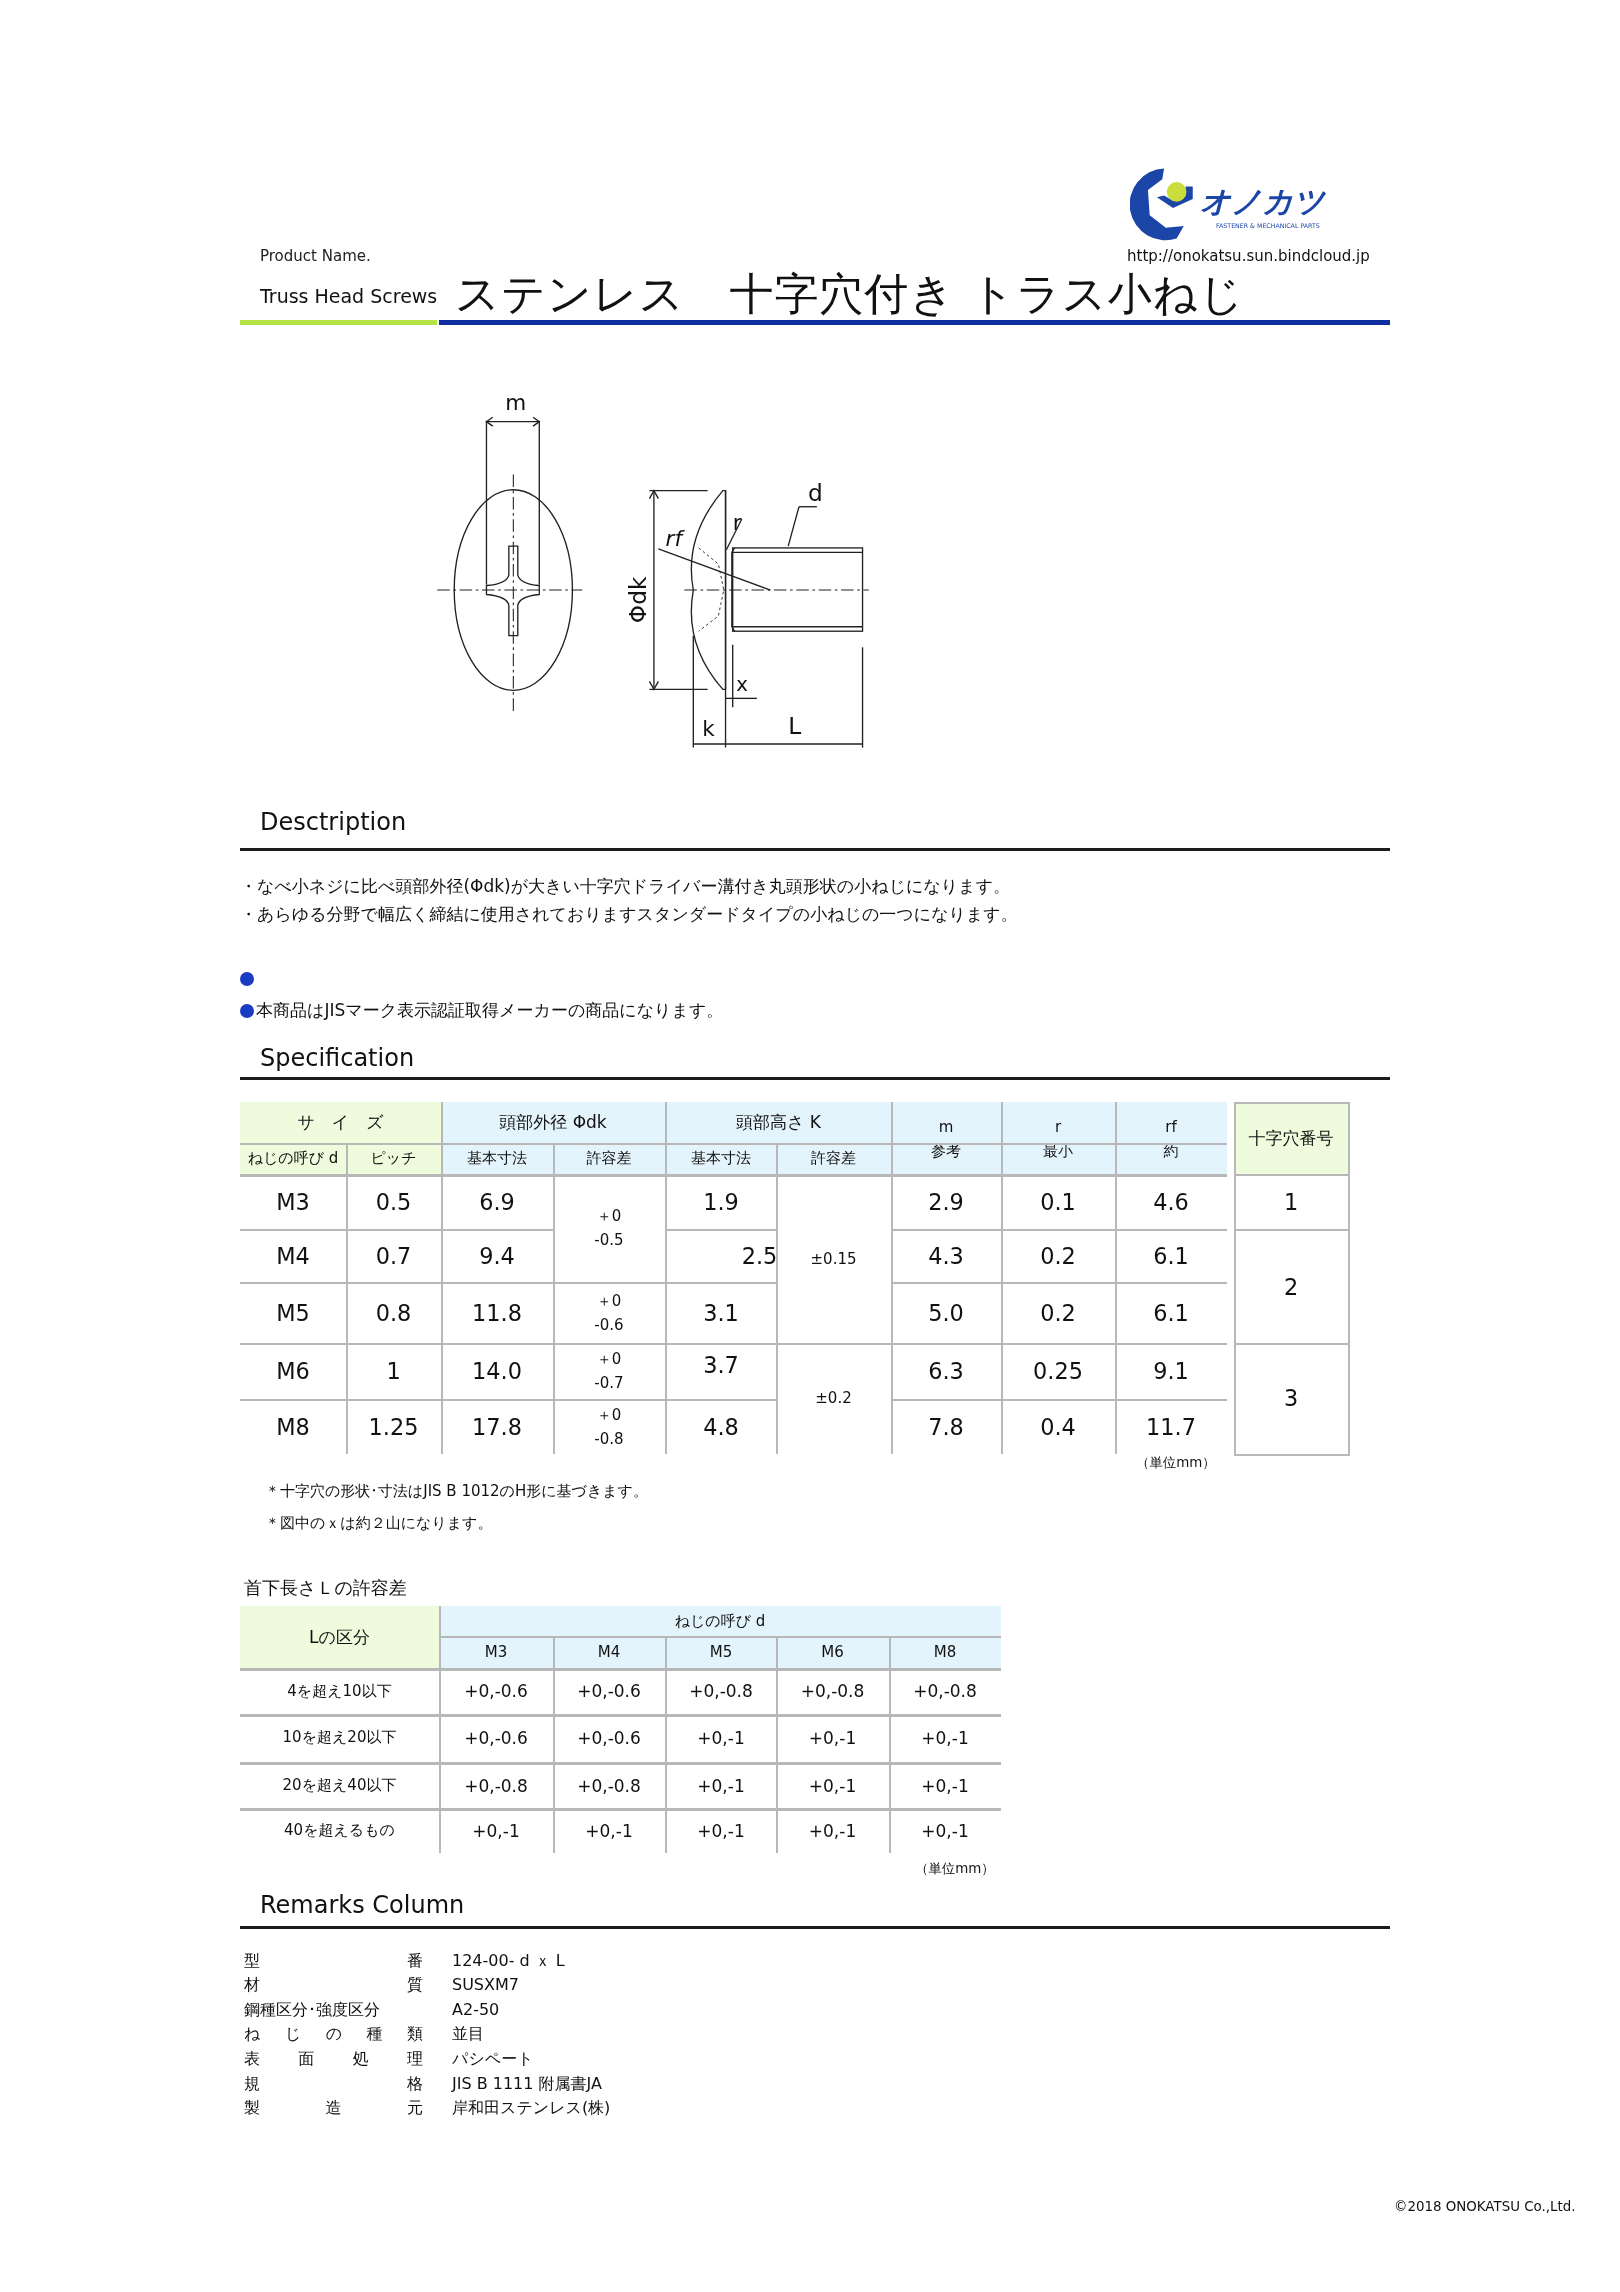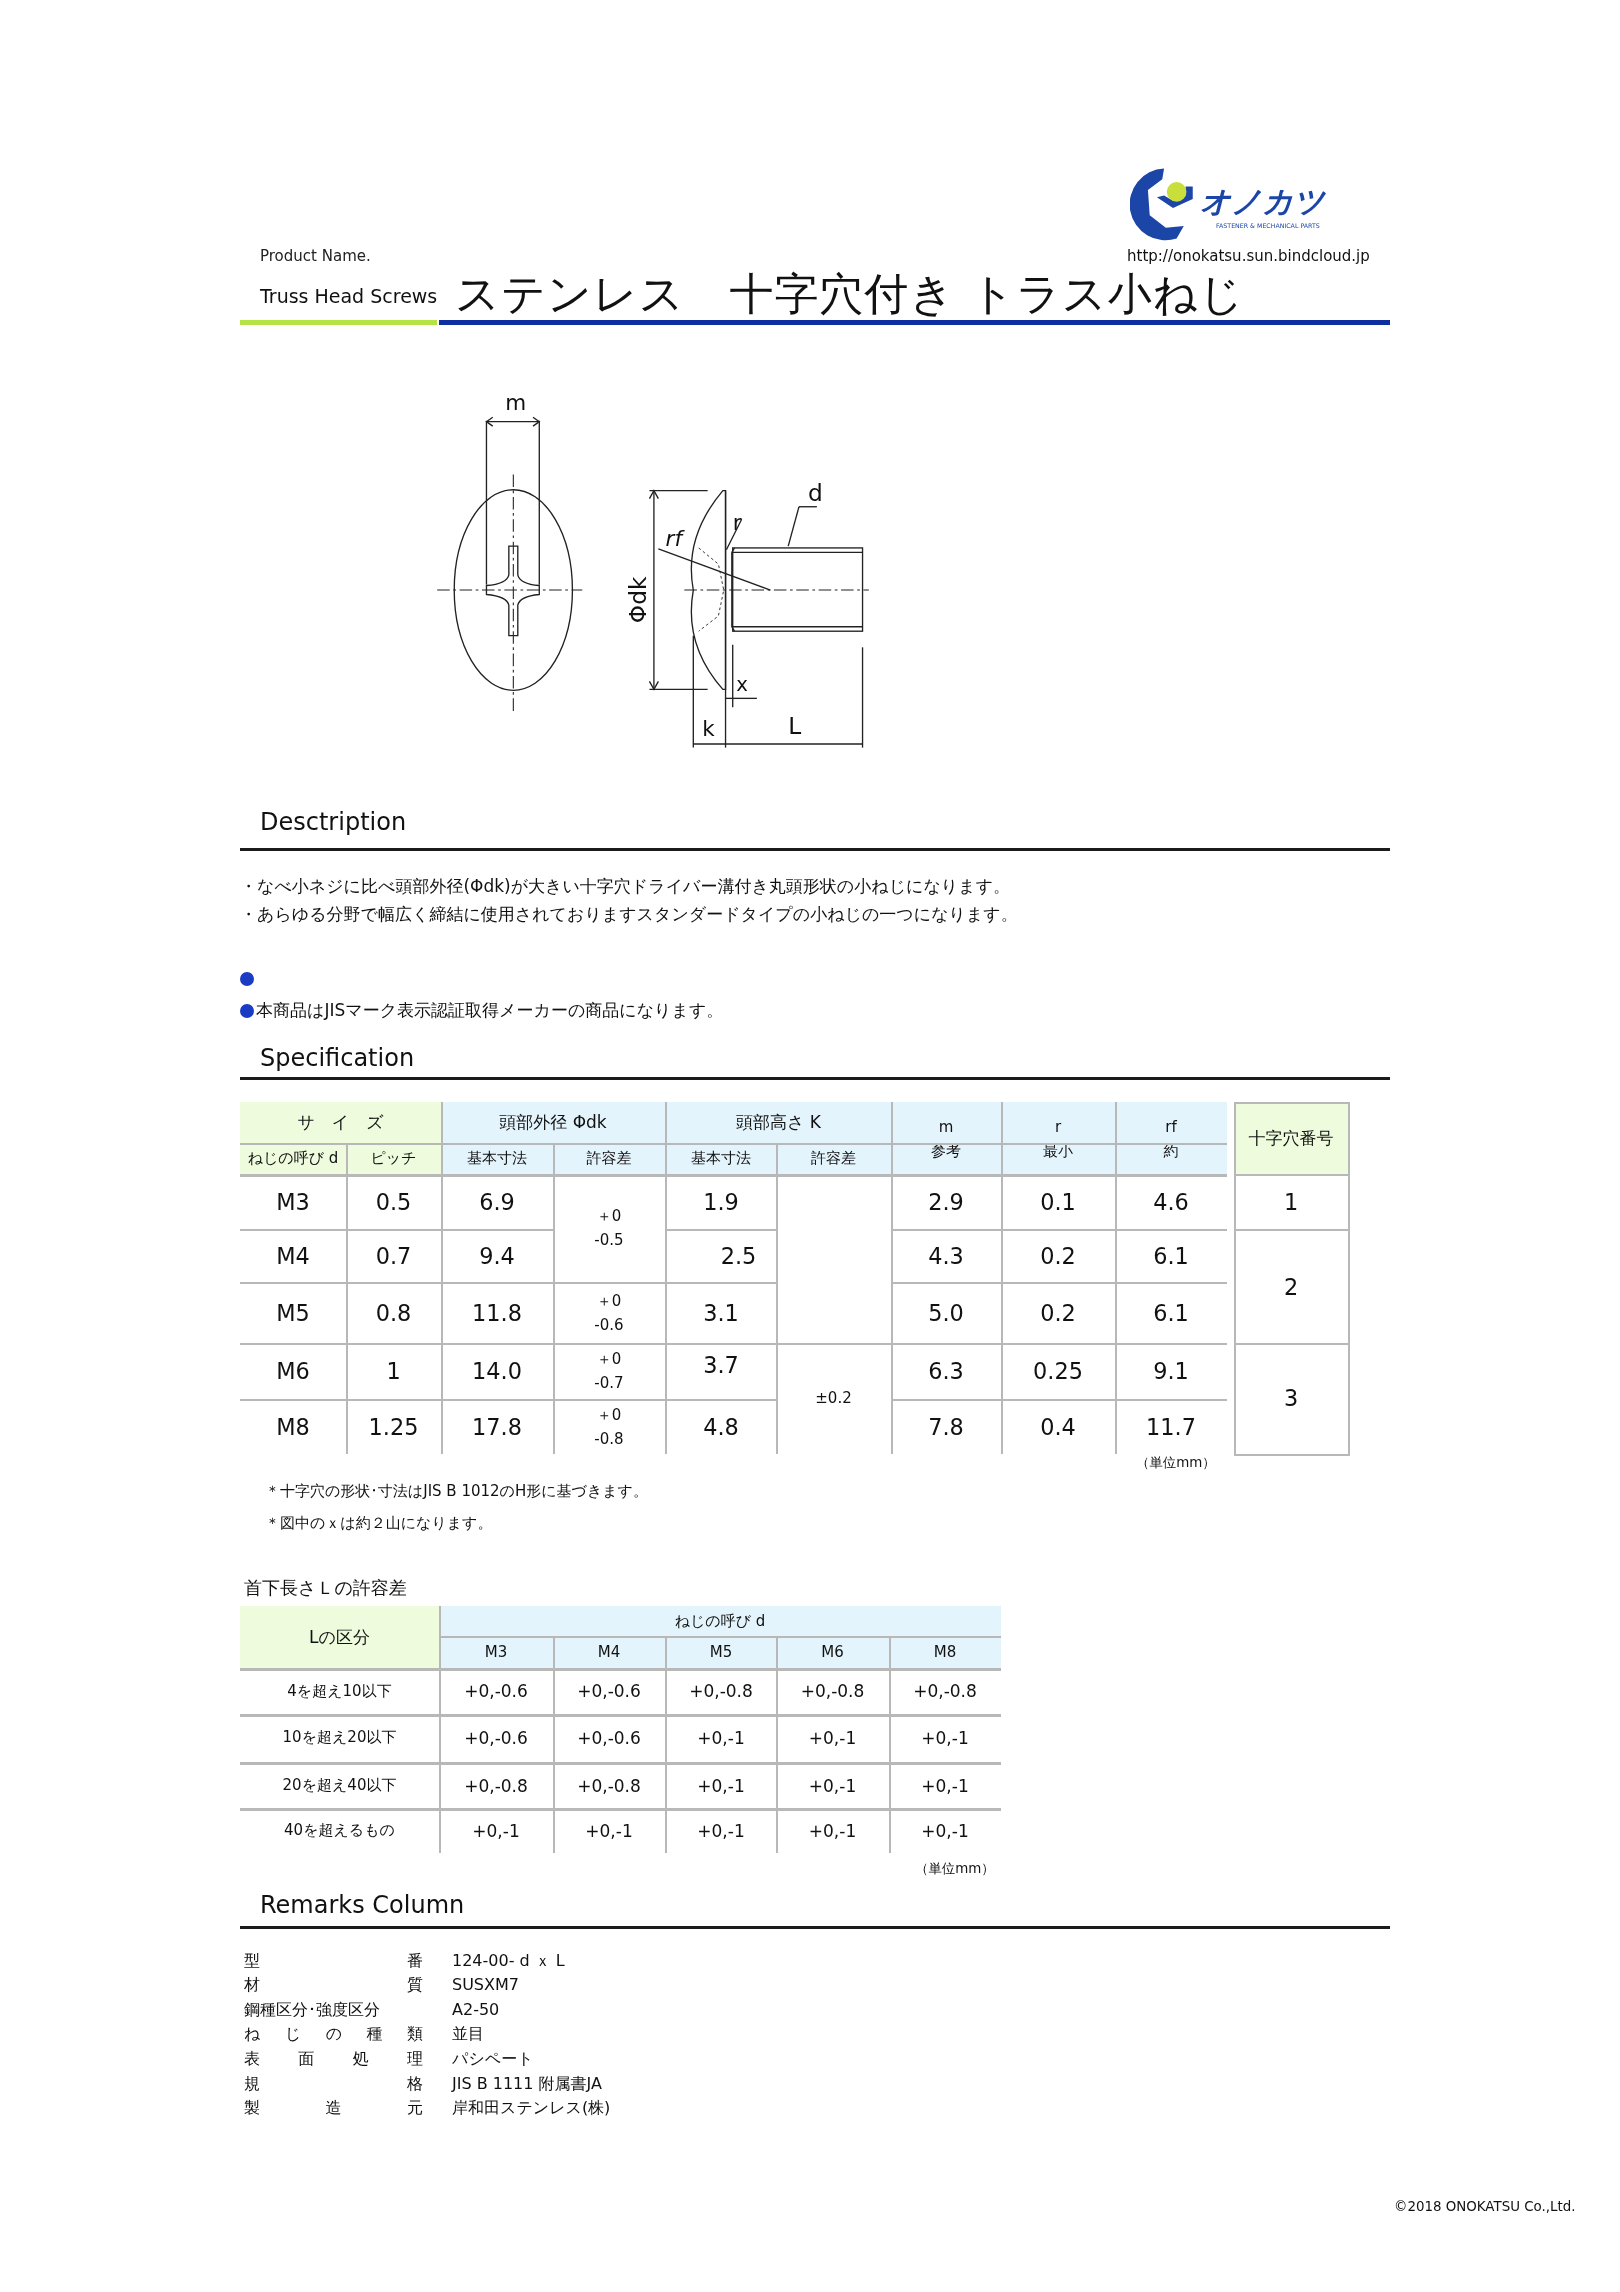--- a/index.html
+++ b/index.html
@@ -164,21 +164,21 @@
     <div class="cell v-lg" style="left: 240px; top: 1174px; width: 106px; height: 55px;">M3</div>
     <div class="cell v-lg" style="left: 346px; top: 1174px; width: 95px; height: 55px;">0.5</div>
     <div class="cell v-lg" style="left: 441px; top: 1174px; width: 112px; height: 55px;">6.9</div>
     <div class="cell v-lg" style="left: 665px; top: 1174px; width: 112px; height: 55px;">1.9</div>
     <div class="cell v-lg" style="left: 891px; top: 1174px; width: 110px; height: 55px;">2.9</div>
     <div class="cell v-lg" style="left: 1001px; top: 1174px; width: 114px; height: 55px;">0.1</div>
     <div class="cell v-lg" style="left: 1115px; top: 1174px; width: 112px; height: 55px;">4.6</div>
     <div class="cell v-lg" style="left: 240px; top: 1229px; width: 106px; height: 54px;">M4</div>
     <div class="cell v-lg" style="left: 346px; top: 1229px; width: 95px; height: 54px;">0.7</div>
     <div class="cell v-lg" style="left: 441px; top: 1229px; width: 112px; height: 54px;">9.4</div>
-    <div class="cell v-lg" style="left: 671px; top: 1229px; width: 135px; height: 54px;">2.5</div>
+    <div class="cell v-lg" style="left: 692px; top: 1229px; width: 135px; height: 54px;">2.5</div>
     <div class="cell v-lg" style="left: 891px; top: 1229px; width: 110px; height: 54px;">4.3</div>
     <div class="cell v-lg" style="left: 1001px; top: 1229px; width: 114px; height: 54px;">0.2</div>
     <div class="cell v-lg" style="left: 1115px; top: 1229px; width: 112px; height: 54px;">6.1</div>
     <div class="cell v-lg" style="left: 240px; top: 1282px; width: 106px; height: 61px;">M5</div>
     <div class="cell v-lg" style="left: 346px; top: 1282px; width: 95px; height: 61px;">0.8</div>
     <div class="cell v-lg" style="left: 441px; top: 1282px; width: 112px; height: 61px;">11.8</div>
     <div class="cell v-lg" style="left: 665px; top: 1282px; width: 112px; height: 61px;">3.1</div>
     <div class="cell v-lg" style="left: 891px; top: 1282px; width: 110px; height: 61px;">5.0</div>
     <div class="cell v-lg" style="left: 1001px; top: 1282px; width: 114px; height: 61px;">0.2</div>
     <div class="cell v-lg" style="left: 1115px; top: 1282px; width: 112px; height: 61px;">6.1</div>
@@ -205,20 +205,21 @@
       <span>-0.6</span>
     </div>
     <div class="cell tol" style="left: 553px; top: 1343px; width: 112px; height: 56px;">
       <span>＋0</span>
       <span>-0.7</span>
     </div>
     <div class="cell tol" style="left: 553px; top: 1399px; width: 112px; height: 55px;">
       <span>＋0</span>
       <span>-0.8</span>
     </div>
+    <div class="cell v-sm" style="left: 776px; top: 1174px; width: 115px; height: 169px;">±0.15</div>
     <div class="cell v-sm" style="left: 776px; top: 1343px; width: 115px; height: 110px;">±0.2</div>
     <div class="cell v-lg" style="left: 1234px; top: 1174px; width: 114px; height: 55px;">1</div>
     <div class="cell v-lg" style="left: 1234px; top: 1229px; width: 114px; height: 115px;">2</div>
     <div class="cell v-lg" style="left: 1234px; top: 1343px; width: 114px; height: 110px;">3</div>
     <div class="grid-line" style="left: 240px; top: 1143px; width: 987px; height: 1.8px;"></div>
     <div class="grid-line" style="left: 240px; top: 1174px; width: 987px; height: 2.7px;"></div>
     <div class="grid-line" style="left: 240px; top: 1229px; width: 313px; height: 1.8px;"></div>
     <div class="grid-line" style="left: 665px; top: 1229px; width: 112px; height: 1.8px;"></div>
     <div class="grid-line" style="left: 891px; top: 1229px; width: 336px; height: 1.8px;"></div>
     <div class="grid-line" style="left: 240px; top: 1282px; width: 313px; height: 1.8px;"></div>

